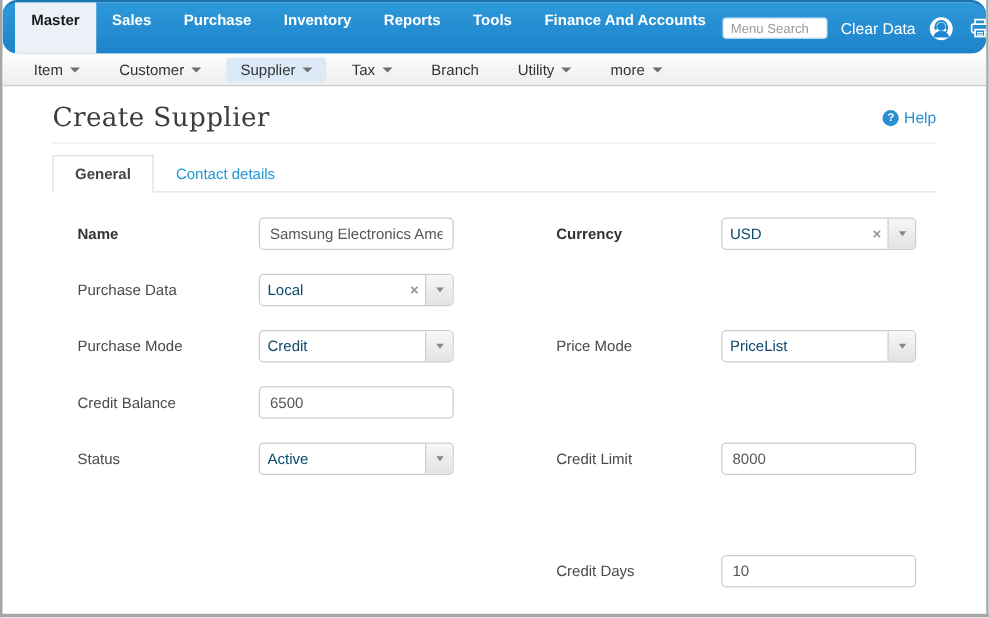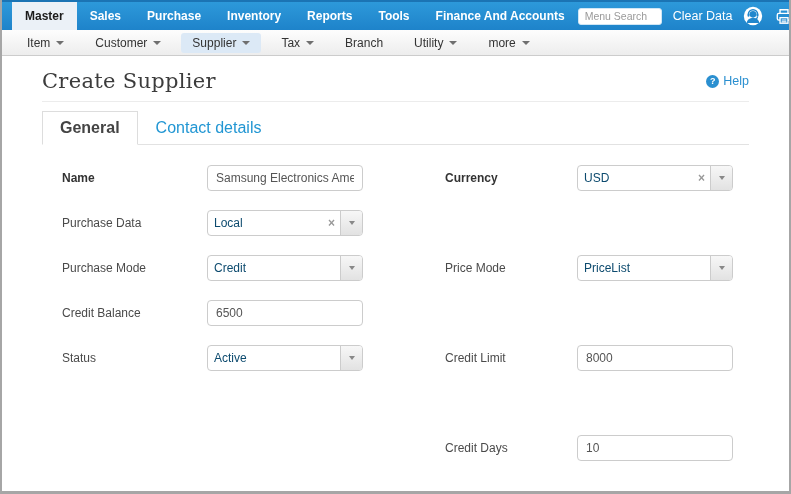--- a/index.html
+++ b/index.html
@@ -13,25 +13,26 @@
     width: 791px; height: 494px;
     border-left: 2px solid #a6a6a6;
     border-right: 2px solid #a6a6a6;
     border-bottom: 3px solid #a6a6a6;
     background: #fff;
     overflow: hidden;
   }
 
   
   .topnav {
-    height: 30px;
+    height: 43px;
     background: linear-gradient(#2d99da, #1e83ca);
     border-top: 2px solid #1b74b4;
     display: flex; align-items: stretch;
     padding-left: 10px;
+    border-radius: 12px;
   }
   .nav-item {
     color: #fff; font-size: 12px; font-weight: bold;
     line-height: 28px; padding: 0 13px;
     cursor: pointer; white-space: nowrap;
   }
   .nav-item.active {
     background: #ebf1f7; color: #1b1b1b;
   }
   .topnav-right {
@@ -89,21 +90,21 @@
     display: inline-flex; align-items: center; justify-content: center;
   }
   .header-divider { border: none; border-top: 1px solid #ececec; margin-top: 8px; }
 
   
   .tabs {
     display: flex; margin-top: 9px;
     border-bottom: 1px solid #e2e2e2;
   }
   .tab {
-    font-size: 16px; padding: 7px 17px; cursor: pointer;
+    font-size: 12px; padding: 7px 17px; cursor: pointer;
     margin-bottom: -1px; white-space: nowrap;
   }
   .tab.active {
     background: #fff; color: #444; font-weight: bold;
     border: 1px solid #ddd; border-bottom: 1px solid #fff;
   }
   .tab.inactive { color: #2196d3; border: 1px solid transparent; }
 
   
   .form { display: flex; padding-left: 20px; margin-top: 20px; }

